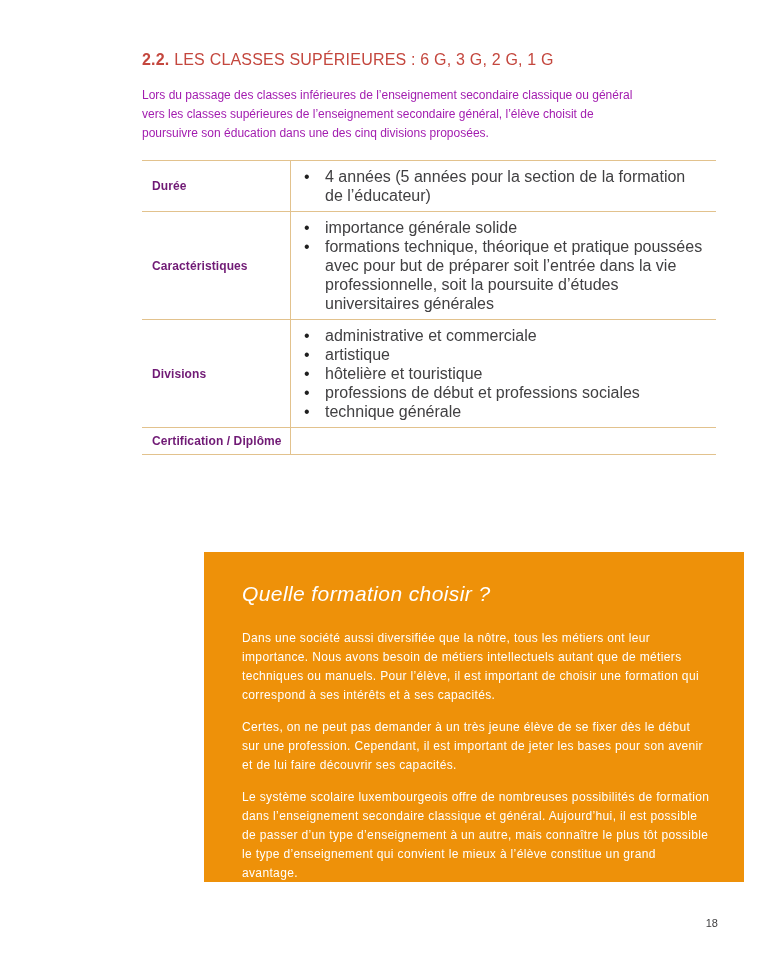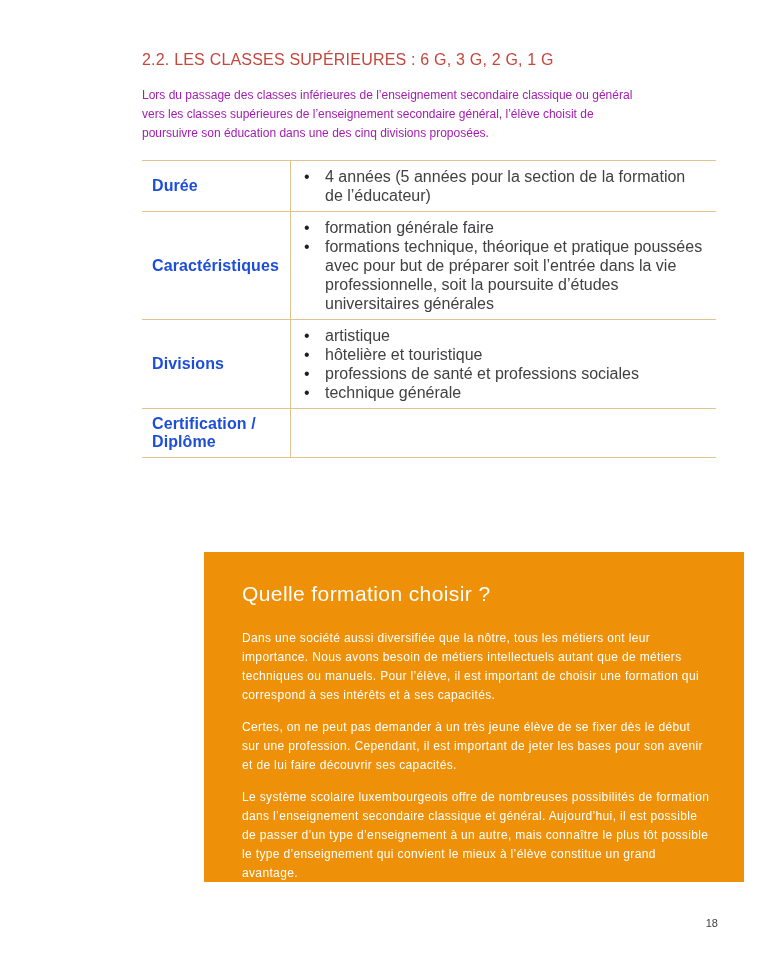--- a/index.html
+++ b/index.html
@@ -23,21 +23,21 @@
   }
 
   .section-heading {
     font-size: 16px;
     line-height: 20px;
     color: #C4473E;
     font-weight: normal;
     letter-spacing: 0.2px;
     margin: 0;
   }
-  .section-heading .h-num { font-weight: normal; }
+  .section-heading .h-num { font-weight: bold; }
 
   .intro {
     margin-top: 16px;
     width: 508px;
     font-size: 12px;
     line-height: 19px;
     color: #a21caf;
   }
 
   
@@ -51,22 +51,22 @@
     border-bottom: 1px solid #E2C28D;
   }
   .label-cell {
     width: 149px;
     min-width: 149px;
     border-right: 1px solid #E2C28D;
     display: flex;
     align-items: center;
     padding: 6px 8px 6px 10px;
     font-weight: bold;
-    font-size: 16px;
-    color: #1d4ed8;
+    font-size: 12px;
+    color: #701a75;
     letter-spacing: 0.1px;
   }
   .content-cell {
     flex: 1;
     padding: 6px 10px 6px 0;
   }
   .bullet-list {
     list-style: none;
     margin: 0;
     padding: 0;
@@ -96,20 +96,21 @@
     background: #EE9109;
     color: #ffffff;
     padding: 28px 34px 0 38px;
   }
   .callout-title {
     font-size: 21px;
     font-weight: normal;
     letter-spacing: 0.4px;
     margin: 0 0 21px 0;
     line-height: 28px;
+    font-style: italic;
   }
   .callout p {
     font-size: 12px;
     line-height: 19px;
     letter-spacing: 0.35px;
     margin: 0 0 13px 0;
   }
 
   
   .page-number {
@@ -139,33 +140,34 @@
         <ul class="bullet-list">
           <li>4 années (5 années pour la section de la formation de l’éducateur)</li>
         </ul>
       </div>
     </div>
 
     <div class="info-row">
       <div class="label-cell">Caractéristiques</div>
       <div class="content-cell">
         <ul class="bullet-list">
-          <li>formation générale faire</li>
+          <li>importance générale solide</li>
           <li>formations technique, théorique et pratique poussées avec pour but de préparer soit l’entrée dans la vie professionnelle, soit la poursuite d’études universitaires générales</li>
         </ul>
       </div>
     </div>
 
     <div class="info-row">
       <div class="label-cell">Divisions</div>
       <div class="content-cell">
         <ul class="bullet-list">
+          <li>administrative et commerciale</li>
           <li>artistique</li>
           <li>hôtelière et touristique</li>
-          <li>professions de santé et professions sociales</li>
+          <li>professions de début et professions sociales</li>
           <li>technique générale</li>
         </ul>
       </div>
     </div>
 
     <div class="info-row">
       <div class="label-cell">Certification / Diplôme</div>
     </div>
 
   </div>

